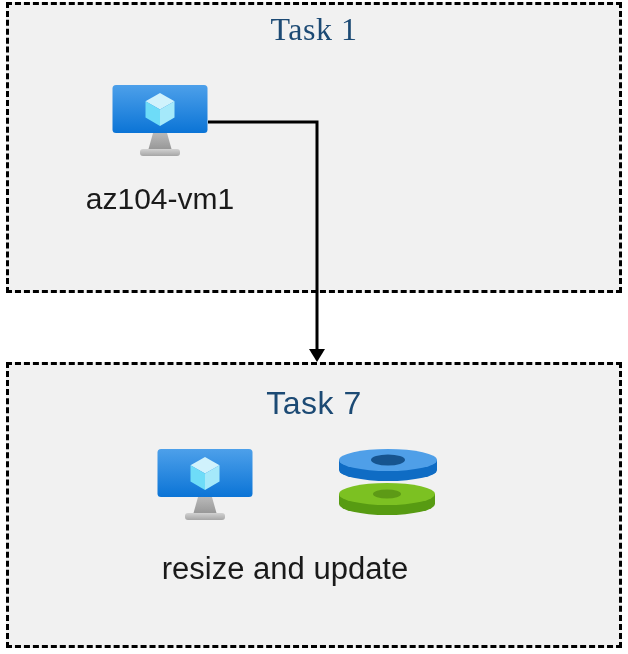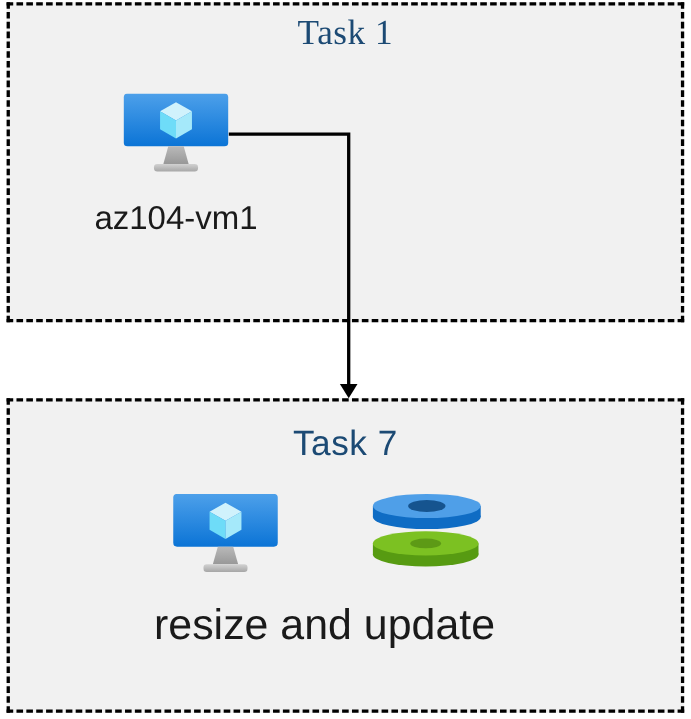--- a/index.html
+++ b/index.html
@@ -57,21 +57,21 @@
 
   .task2-vm    { position: absolute; left: 157px; top: 449px; }
   .task2-disks { position: absolute; left: 338px; top: 447px; }
   .task2-caption {
     position: absolute;
     left: 140px;
     top: 550px;
     width: 290px;
     text-align: center;
     color: #1a1a1a;
-    font-size: 39px;
+    font-size: 31px;
     line-height: 38px;
     white-space: nowrap;
   }
 
   .arrow-overlay {
     position: absolute;
     left: 0; top: 0;
     width: 628px; height: 654px;
     pointer-events: none;
   }

